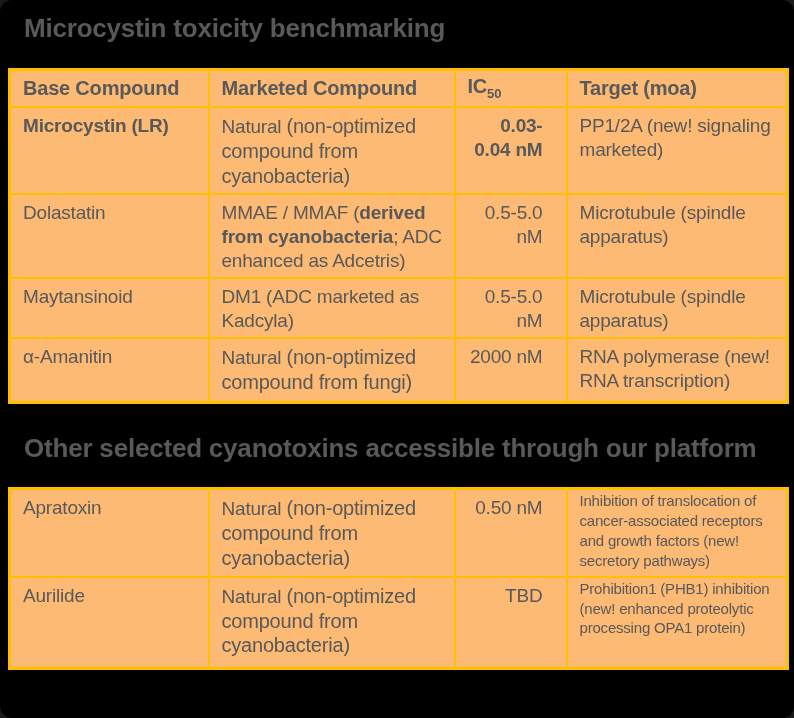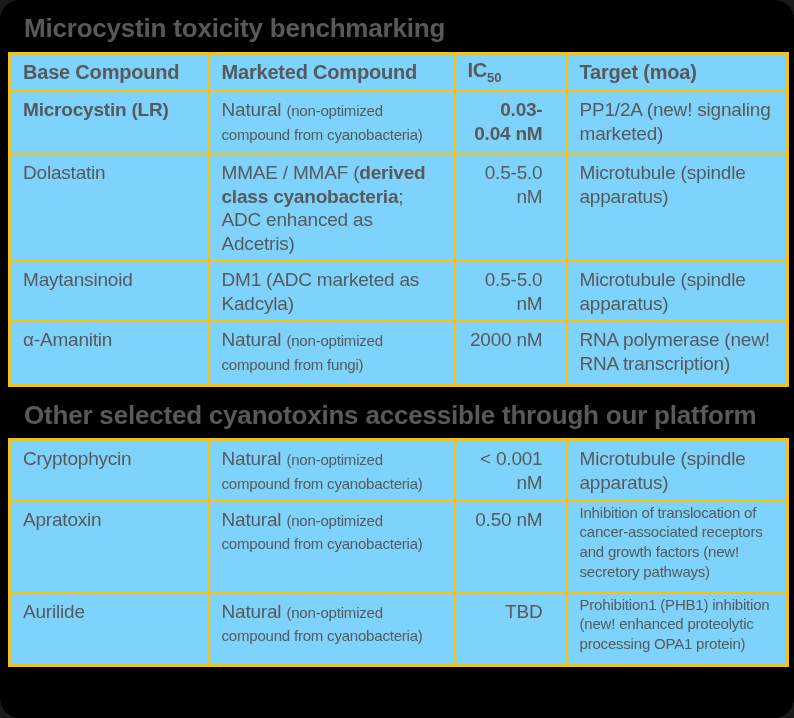--- a/index.html
+++ b/index.html
@@ -1,27 +1,27 @@
 <!DOCTYPE html>
 <html><head>
 <meta charset="utf-8">
 <style>
   html,body{margin:0;padding:0;background:#1a1a1a;}
   .frame{
-    width:794px;height:718px;background:#000000;border-radius:20px;
+    width:794px;height:718px;background:#000000;border-radius:12px;
     overflow:hidden;box-sizing:border-box;position:relative;
     font-family:"Liberation Sans", sans-serif;letter-spacing:-0.2px;
   }
   .section-title{
     color:#595959;font-weight:bold;font-size:26px;
     padding:14px 10px 9px 24px;line-height:1.1;
   }
   .tbl{
-    border-collapse:collapse;table-layout:fixed;background:#7dd3fc;
-    width:778px;margin:0 8px;border:3px solid #FFC000;
+    border-collapse:collapse;table-layout:fixed;background:#fdba74;
+    width:778px;margin:16px 8px;border:3px solid #FFC000;
   }
   .tbl col.c1{width:199px}
   .tbl col.c2{width:246px}
   .tbl col.c3{width:112px}
   .tbl col.c4{width:221px}
   .tbl th{
     text-align:left;font-size:20px;font-weight:bold;color:#595959;
     border:2px solid #FFC000;padding:4px 8px 4px 12px;vertical-align:middle;
   }
   .tbl td{
@@ -32,21 +32,21 @@
   #tbody-0 tr:nth-child(1){height:63px}
   #tbody-0 tr:nth-child(2){height:76px}
   #tbody-0 tr:nth-child(3){height:60px}
   #tbody-0 tr:nth-child(4){height:64px}
   #tbody-1 tr:nth-child(1){height:58px}
   #tbody-1 tr:nth-child(2){height:92px}
   #tbody-1 tr:nth-child(3){height:73px}
   #tbody-1 tr:nth-child(4){height:68px}
   td.ic50{text-align:right;padding-right:23px}
   .bold{font-weight:bold}
-  .small{font-size:15px}
+  .small{font-size:20px}
   td.small-text{font-size:15px;line-height:1.32;padding-top:1px}
   sub{font-size:13px}
 </style>
 </head>
 <body>
 
 <div class="frame">
 
   <div class="section">
     <div class="section-title">Microcystin toxicity benchmarking</div>
@@ -67,21 +67,21 @@
       </thead>
       <tbody id="tbody-0">
           <tr>
             <td class="bold">Microcystin (LR)</td>
             <td><span class="">Natural </span><span class="small">(non-optimized compound from cyanobacteria)</span></td>
             <td class="ic50 bold">0.03-0.04 nM</td>
             <td class="">PP1/2A (new! signaling marketed)</td>
           </tr>
           <tr>
             <td class="">Dolastatin</td>
-            <td><span class="">MMAE / MMAF (</span><span class="bold">derived class cyanobacteria</span><span class="">; ADC enhanced as Adcetris)</span></td>
+            <td><span class="">MMAE / MMAF (</span><span class="bold">derived from cyanobacteria</span><span class="">; ADC enhanced as Adcetris)</span></td>
             <td class="ic50">0.5-5.0 nM</td>
             <td class="">Microtubule (spindle apparatus)</td>
           </tr>
           <tr>
             <td class="">Maytansinoid</td>
             <td><span class="">DM1 (ADC marketed as Kadcyla)</span></td>
             <td class="ic50">0.5-5.0 nM</td>
             <td class="">Microtubule (spindle apparatus)</td>
           </tr>
           <tr>
@@ -98,26 +98,20 @@
     <div class="section-title">Other selected cyanotoxins accessible through our platform</div>
     <table class="tbl">
       <colgroup>
         <col class="c1">
           <col class="c2">
           <col class="c3">
           <col class="c4">
       </colgroup>
       <tbody id="tbody-1">
           <tr>
-            <td class="">Cryptophycin</td>
-            <td><span class="">Natural </span><span class="small">(non-optimized compound from cyanobacteria)</span></td>
-            <td class="ic50">&lt; 0.001 nM</td>
-            <td class="">Microtubule (spindle apparatus)</td>
-          </tr>
-          <tr>
             <td class="">Apratoxin</td>
             <td><span class="">Natural </span><span class="small">(non-optimized compound from cyanobacteria)</span></td>
             <td class="ic50">0.50 nM</td>
             <td class="small-text">Inhibition of translocation of cancer-associated receptors and growth factors (new! secretory pathways)</td>
           </tr>
           <tr>
             <td class="">Aurilide</td>
             <td><span class="">Natural </span><span class="small">(non-optimized compound from cyanobacteria)</span></td>
             <td class="ic50">TBD</td>
             <td class="small-text">Prohibition1 (PHB1) inhibition (new! enhanced proteolytic processing OPA1 protein)</td>

